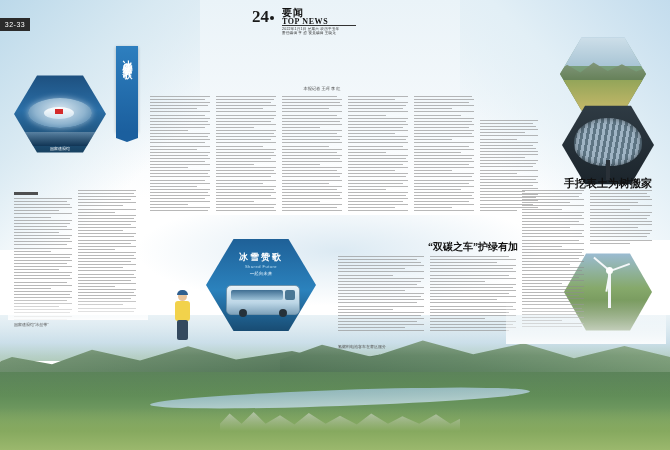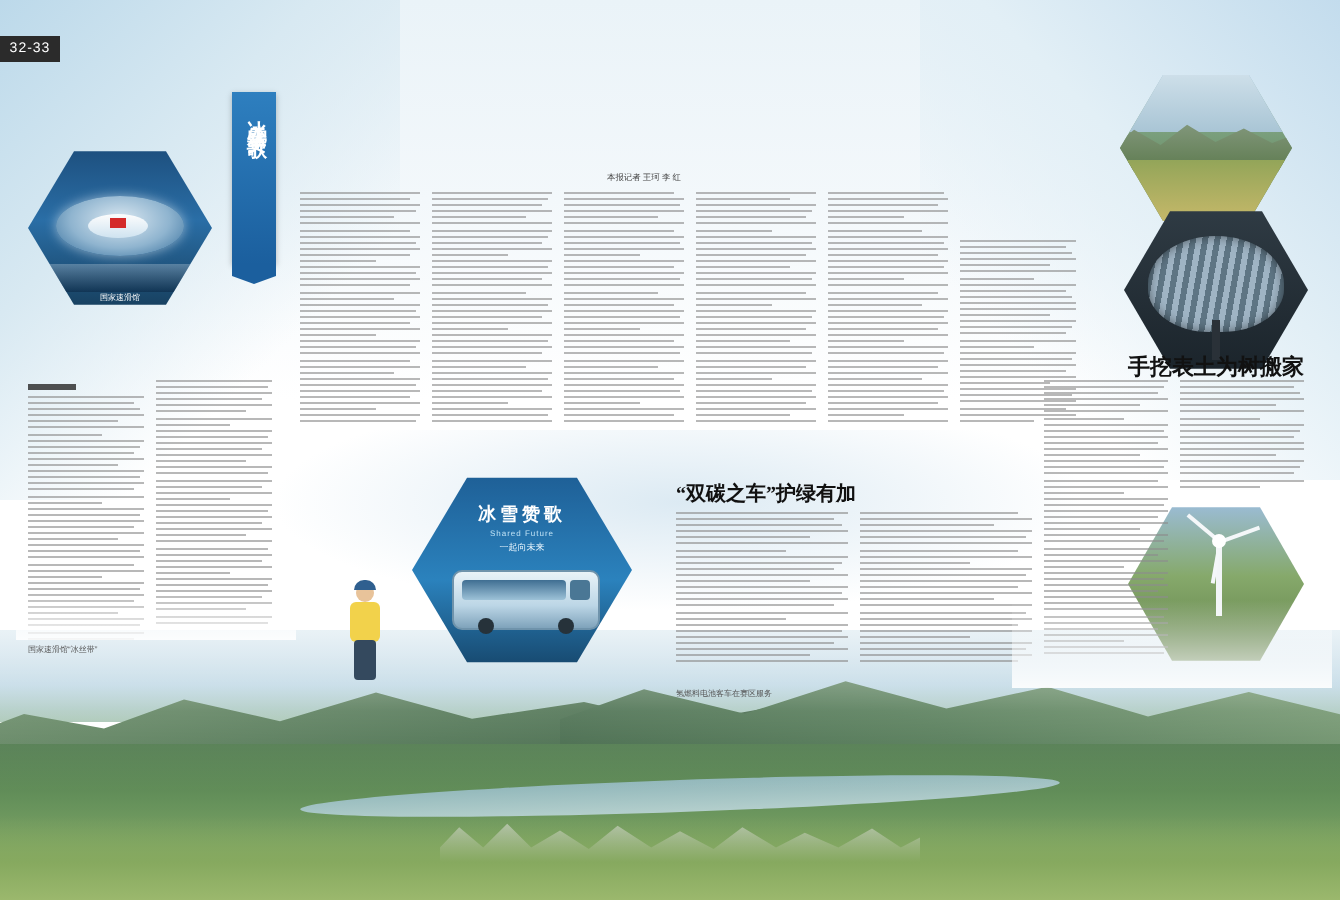--- a/index.html
+++ b/index.html
@@ -127,21 +127,21 @@
   .person{position:absolute;left:172px;top:292px;width:22px;height:50px;}
   .p-head{position:absolute;left:6px;top:0;width:9px;height:9px;border-radius:50%;background:#e8c39a;}
   .p-cap{position:absolute;left:5px;top:-2px;width:11px;height:5px;border-radius:5px 5px 0 0;background:#2f5f8f;}
   .p-body{position:absolute;left:3px;top:9px;width:15px;height:20px;border-radius:3px;background:#f2d24b;}
   .p-leg{position:absolute;left:5px;top:28px;width:11px;height:20px;background:#34495e;border-radius:2px;}
 
   
   .sec-h{position:absolute;font-family:"Liberation Serif",serif;font-weight:bold;color:#111;}
   #sec-green{left:20px;top:176px;width:110px;text-align:center;font-size:9px;}
   #sec-tree{right:18px;top:176px;width:110px;text-align:right;font-size:11px;}
-  #sec-carbon{left:338px;top:240px;width:180px;text-align:left;font-size:10px;}
+  #sec-carbon{left:338px;top:240px;width:180px;text-align:right;font-size:10px;}
 
   
   .col{position:absolute;}
   .ln{height:1px;background:#8d8d8d;margin-bottom:2.1px;opacity:.62;}
   .ln.s1{width:92%}.ln.s2{width:100%}.ln.s3{width:78%}.ln.s4{width:96%}.ln.s5{width:64%}
   .subhead{height:3px;background:#333;width:42%;margin:2px 0 3px;opacity:.85;}
 
   
   #c1{left:150px;top:96px;width:60px;height:118px;}
   #c2{left:216px;top:96px;width:60px;height:118px;}
@@ -178,20 +178,28 @@
     <div class="bp-ridge2"></div>
     <div class="bp-field"></div>
     <div class="bp-river"></div>
     <div class="bp-town"></div>
     <div class="bp-field2"></div>
     <div class="bp-haze"></div>
   </div>
 
   <div class="page-tab">32-33</div>
 
+  <div class="masthead">
+    <div class="mh-num"><span>24</span><span class="dot"></span></div>
+    <div class="mh-cn">要闻</div>
+    <div class="mh-en">TOP NEWS</div>
+    <div class="mh-rule"></div>
+    <div class="mh-date">2022年1月1日 星期六 农历辛丑年</div>
+    <div class="mh-date" style="top:25px">责任编辑 李 想 视觉编辑 王晓龙</div>
+  </div>
 
   <div class="vbanner">
     <span>冰雪赞歌</span>
   </div>
   <div class="vbanner-tail"></div>
 
   <div class="byline">本报记者 王珂 李 红</div>
 
   <div class="hex" id="hex-stadium">
     <div class="stad-bowl"></div>

